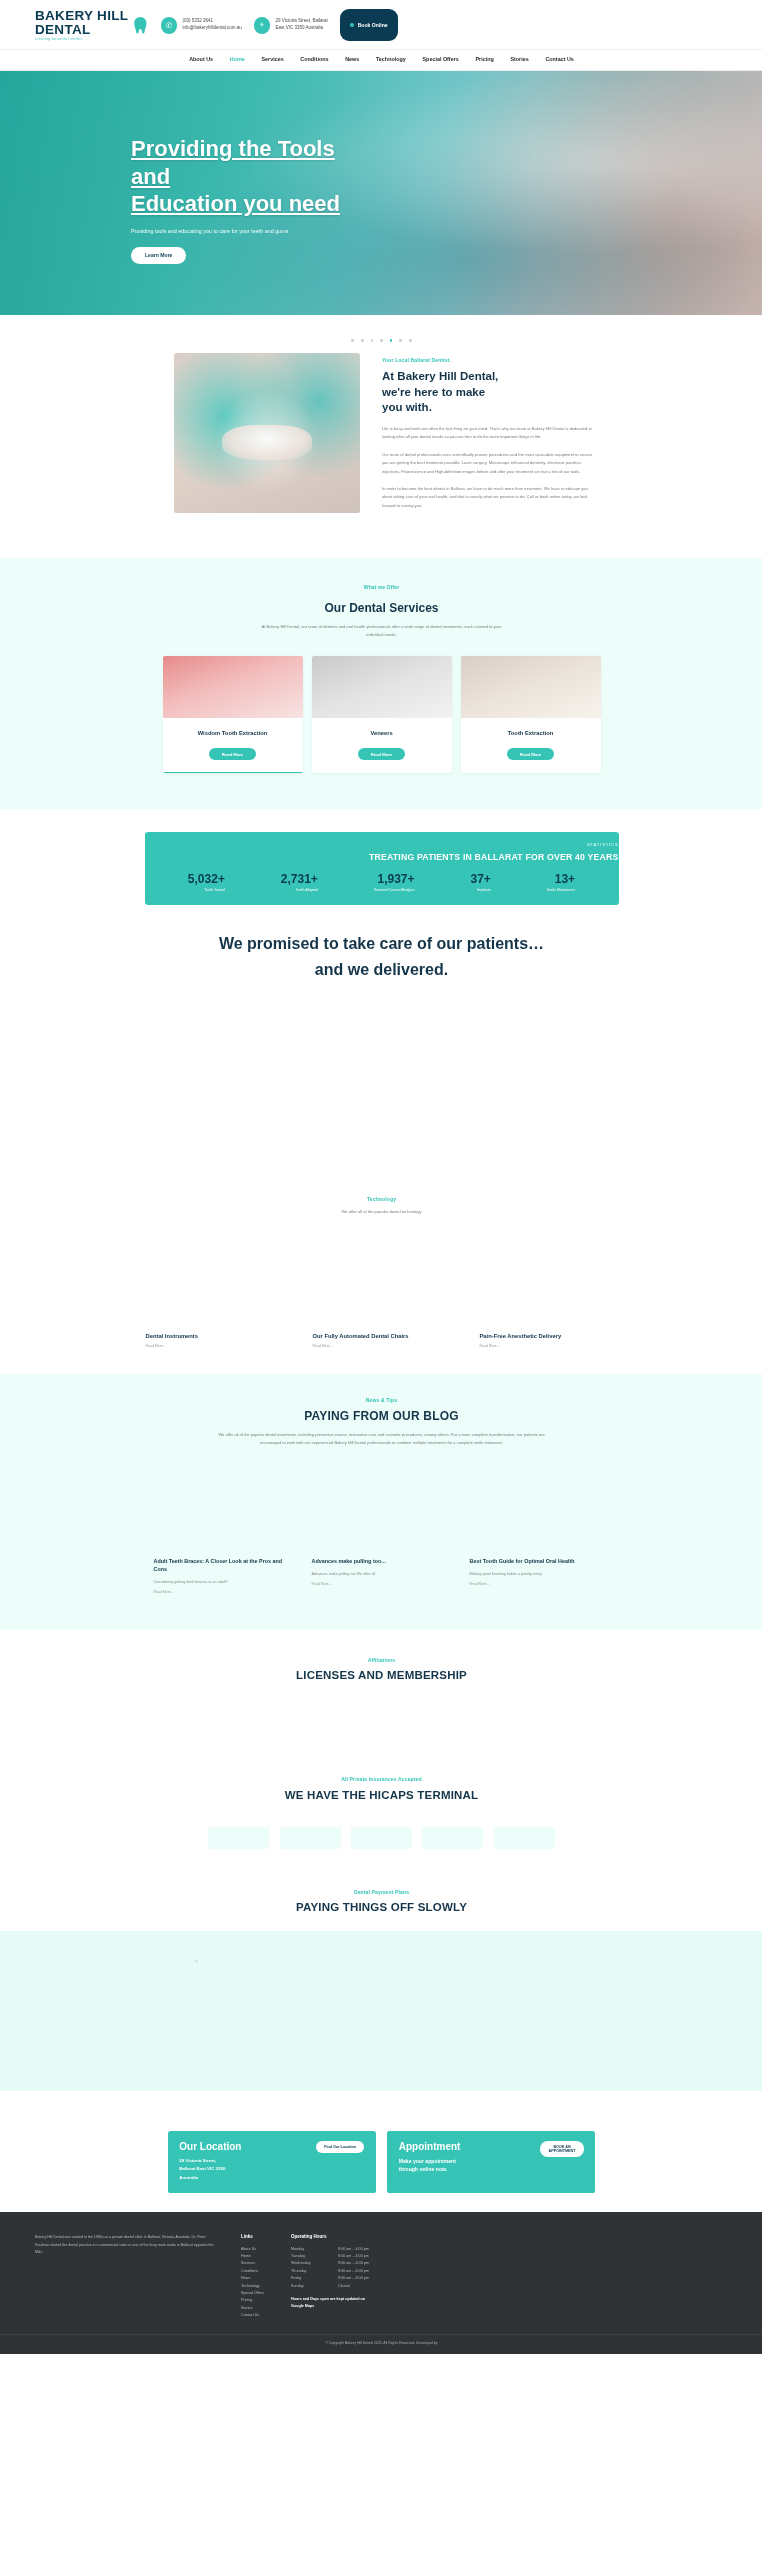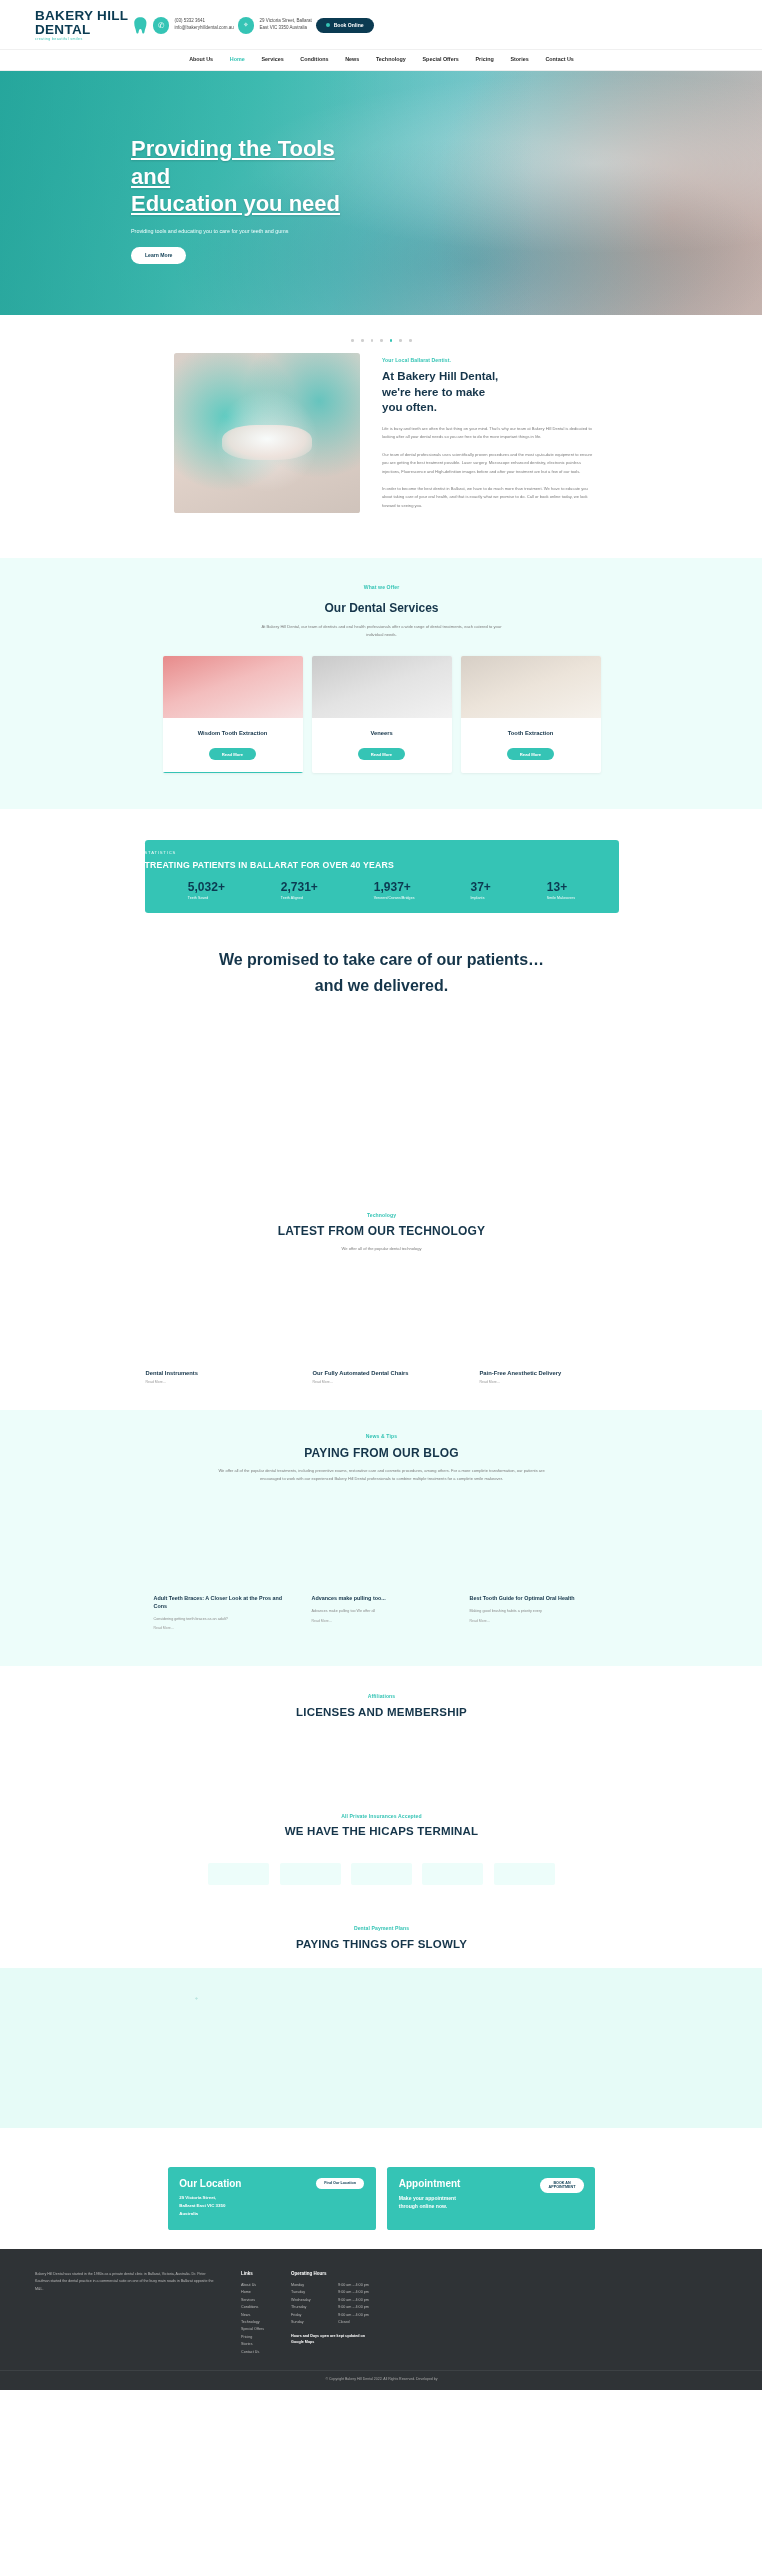--- a/index.html
+++ b/index.html
@@ -7,24 +7,23 @@
     width: 763px;
     font-family: "Liberation Sans", sans-serif;
     background: #ffffff;
     color: #333;
   }
   body { width: 763px; }
 
   
   .topbar {
     display: flex;
-    align-items: center;
     padding: 9px 35px 7.7px 35px;
     background: #fff;
-    gap: 4px;
+    gap: 12px;
   }
   .logo { display: flex; flex-direction: column; line-height: 1; }
   .logo-main {
     font-size: 13.5px;
     font-weight: bold;
     color: #0b3b52;
     letter-spacing: 0.3px;
   }
   .logo-sub {
     font-size: 3.5px;
@@ -248,25 +247,25 @@
     font-size: 4.2px;
     font-weight: bold;
     cursor: pointer;
   }
   .card:nth-child(1) .card-body { border-bottom: 1.3px solid #35c4b5; }
 
   
   .stats-wrap { background: #fff; padding: 23px 0 0 0; position: relative; }
   .stats {
     width: 474px;
-    margin: 8px auto;
+    margin: 0 auto;
     background: #35c4b5;
     border-radius: 3.2px;
     padding: 10.3px 0 13px 0;
-    text-align: left;
+    text-align: right;
     color: #fff;
   }
   .stats .label { font-size: 4.2px; letter-spacing: 0.8px; opacity: .95; }
   .stats h3 {
     font-size: 8.7px;
     font-weight: bold;
     letter-spacing: 0.2px;
     margin-top: 4.5px;
   }
   .stat-row {
@@ -493,21 +492,21 @@
   <span></span>
 </div>
 
 <section class="about">
   <div class="about-photo"></div>
   <div class="about-text">
     <div class="eyebrow">Your Local Ballarat Dentist.</div>
     <h2>
       <span>At Bakery Hill Dental,</span><br>
       <span>we're here to make</span><br>
-      <span>you often.</span>
+      <span>you with.</span>
     </h2>
     <p>Life is busy and teeth are often the last thing on your mind. That's why our team at Bakery Hill Dental is dedicated to looking after all your dental needs so you are free to do the more important things in life.</p>
     <p>Our team of dental professionals uses scientifically proven procedures and the most up-to-date equipment to ensure you are getting the best treatment possible. Laser surgery, Microscope enhanced dentistry, electronic painless injections, Fluorescence and High-definition images before and after your treatment are but a few of our tools.</p>
     <p>In order to become the best dentist in Ballarat, we have to do much more than treatment. We have to educate you about taking care of your oral health, and that is exactly what we promise to do. Call or book online today, we look forward to seeing you.</p>
   </div>
 </section>
 
 <section class="services">
   <div class="eyebrow">What we Offer</div>
   <h2>Our Dental Services</h2>
@@ -568,21 +567,20 @@
   <div class="promise">
     <h2>
       <span>We promised to take care of our patients…</span><br>
       <span>and we delivered.</span>
     </h2>
   </div>
 </section>
 
 <section class="tech">
   <div class="eyebrow">Technology</div>
-  <h2>LATEST FROM OUR TECHNOLOGY</h2>
   <p class="lede">We offer all of the popular dental technology</p>
   <div class="tech-items">
     <div class="tech-item">
       <h4>Dental Instruments</h4>
       <div class="rm">Read More...</div>
     </div>
     <div class="tech-item">
       <h4>Our Fully Automated Dental Chairs</h4>
       <div class="rm">Read More...</div>
     </div>

